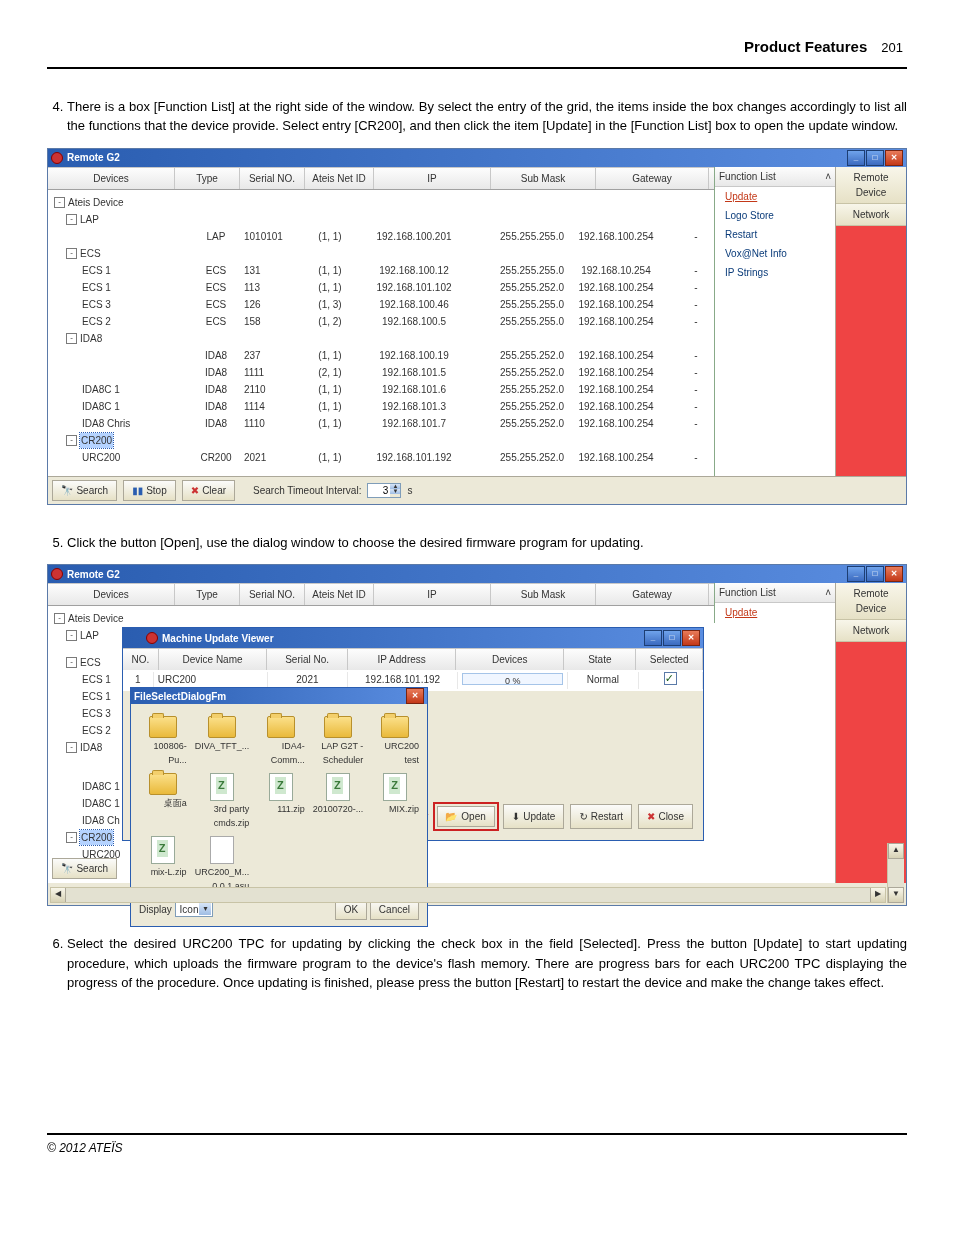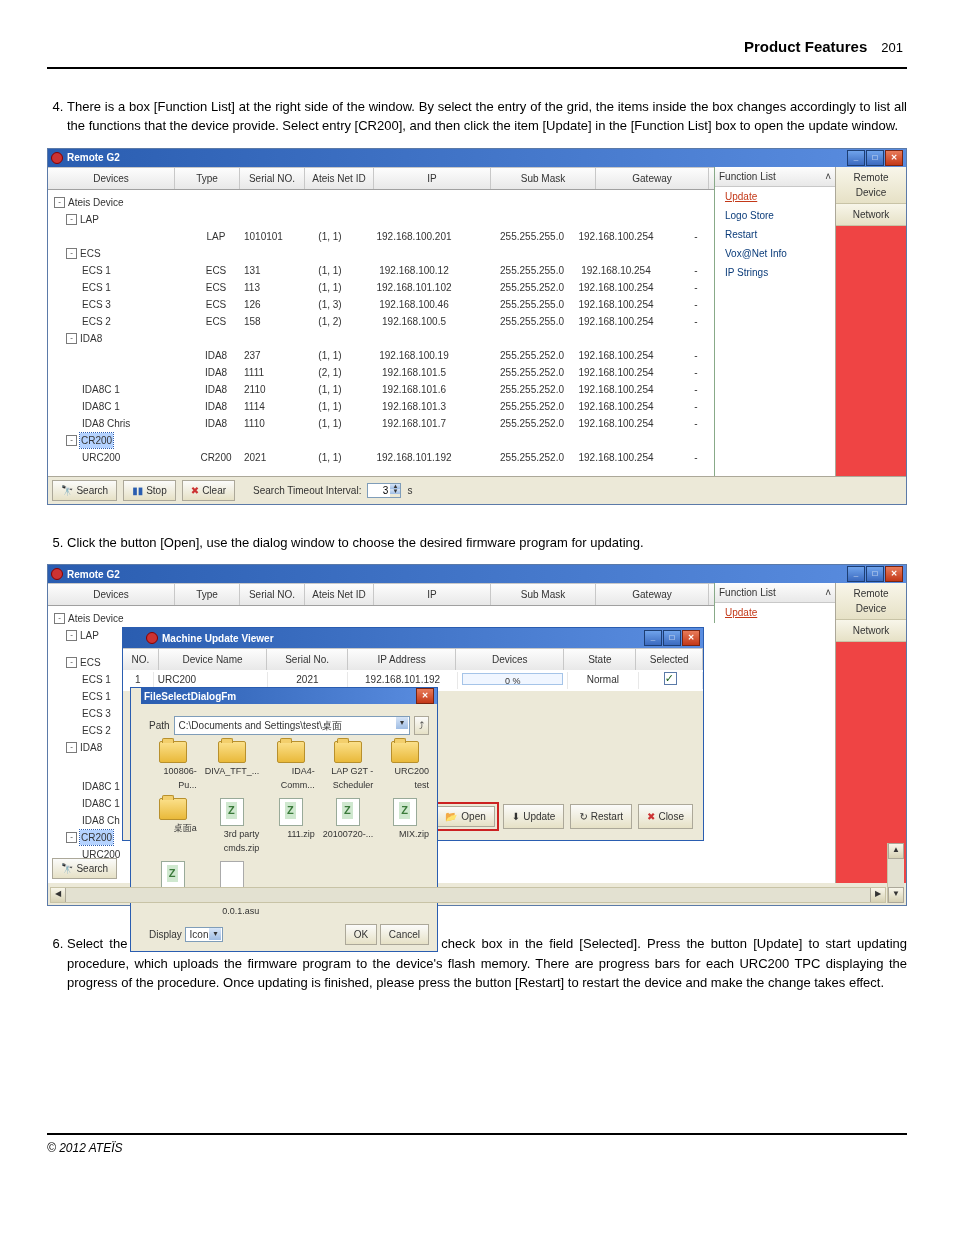--- a/index.html
+++ b/index.html
@@ -39,21 +39,21 @@
 .btn { display:inline-flex; align-items:center; gap:3px; padding:2px 8px; background:linear-gradient(#fbfbfa,#e6e1c6); border:1px solid #aca899; font-size:10px; }
 .subwindow { position:absolute; border:1px solid #2a5db0; background:#ece9d8; font-size:10px; }
 .subwindow .titlebar { height:20px;padding-left:23px; }
 .upd-cols { display:flex; background:#fff; }
 .upd-cols .colhead { font-size:10px; }
 .upd-row { display:flex; background:#fff; padding:2px 0; }
 .upd-row .c { border-right:1px solid #e8e8e8; text-align:center; }
 .progbar { height:10px; border:1px solid #a5c4e8; background:#f0f6ff; margin:1px 4px; }
 .checkbox { display:inline-block; width:11px; height:11px; border:1px solid #5b7aa8; position:relative; }
 .checkbox.checked:after { content:"✓"; position:absolute; top:-3px; left:0; font-size:11px; color:#1a5e1a; }
-.dialog { position:absolute; background:#ece9d8; border:1px solid #2a5db0;padding-left:10px; }
+.dialog { position:absolute; background:#ece9d8; border:1px solid #2a5db0; }
 .dialog .titlebar { height:16px; }
 .dialog-body { padding:6px 8px; }
 .folder-grid { display:grid; grid-template-columns:repeat(5,1fr); gap:6px 8px; margin-top:6px; }
 .folder-item { text-align:right; font-size:9px; }
 .folder-icon { width:26px; height:20px; margin:0 auto 2px auto; background:linear-gradient(#fbe08a,#e9b93a); border:1px solid #b8902c; border-radius:2px; position:relative; }
 .folder-icon:before { content:""; position:absolute; top:-4px; left:2px; width:10px; height:4px; background:#f3cf6c; border:1px solid #b8902c; border-bottom:none; border-radius:2px 2px 0 0; }
 .zip-icon { width:22px; height:26px; margin:0 auto 2px auto; background:#fff; border:1px solid #9a9; position:relative; }
 .zip-icon:after { content:"Z"; position:absolute; top:3px; left:5px; font-weight:bold; color:#3a7a3a; font-size:11px; background:#cfe8cf; padding:0 2px; }
 .file-icon { width:22px; height:26px; margin:0 auto 2px auto; background:#fff; border:1px solid #aaa; position:relative; }
 .dlg-row { display:flex; align-items:center; gap:4px; margin-top:6px; }
@@ -437,25 +437,20 @@
           </div>
 
           <div class="dialog" style="left:82px; top:104px; width:296px;">
             <div class="titlebar">
               <span class="title-text">FileSelectDialogFm</span>
               <span class="winbtns">
                   <span class="winbtn close">✕</span>
                 </span>
             </div>
             <div class="dialog-body">
-              <div class="dlg-row">
-                <span>Path</span>
-                <span class="select-box" style="flex:1">C:\Documents and Settings\test\桌面</span>
-                <span class="btn" style="padding:1px 4px">⤴</span>
-              </div>
               <div class="folder-grid">
                 <div class="folder-item"><div class="folder-icon"></div><span>100806-Pu...</span></div>
                 <div class="folder-item"><div class="folder-icon"></div><span>DIVA_TFT_...</span></div>
                 <div class="folder-item"><div class="folder-icon"></div><span>IDA4-Comm...</span></div>
                 <div class="folder-item"><div class="folder-icon"></div><span>LAP G2T -Scheduler</span></div>
                 <div class="folder-item"><div class="folder-icon"></div><span>URC200 test</span></div>
                 <div class="folder-item"><div class="folder-icon"></div><span>桌面a</span></div>
                 <div class="folder-item"><div class="zip-icon"></div><span>3rd party cmds.zip</span></div>
                 <div class="folder-item"><div class="zip-icon"></div><span>111.zip</span></div>
                 <div class="folder-item"><div class="zip-icon"></div><span>20100720-...</span></div>

